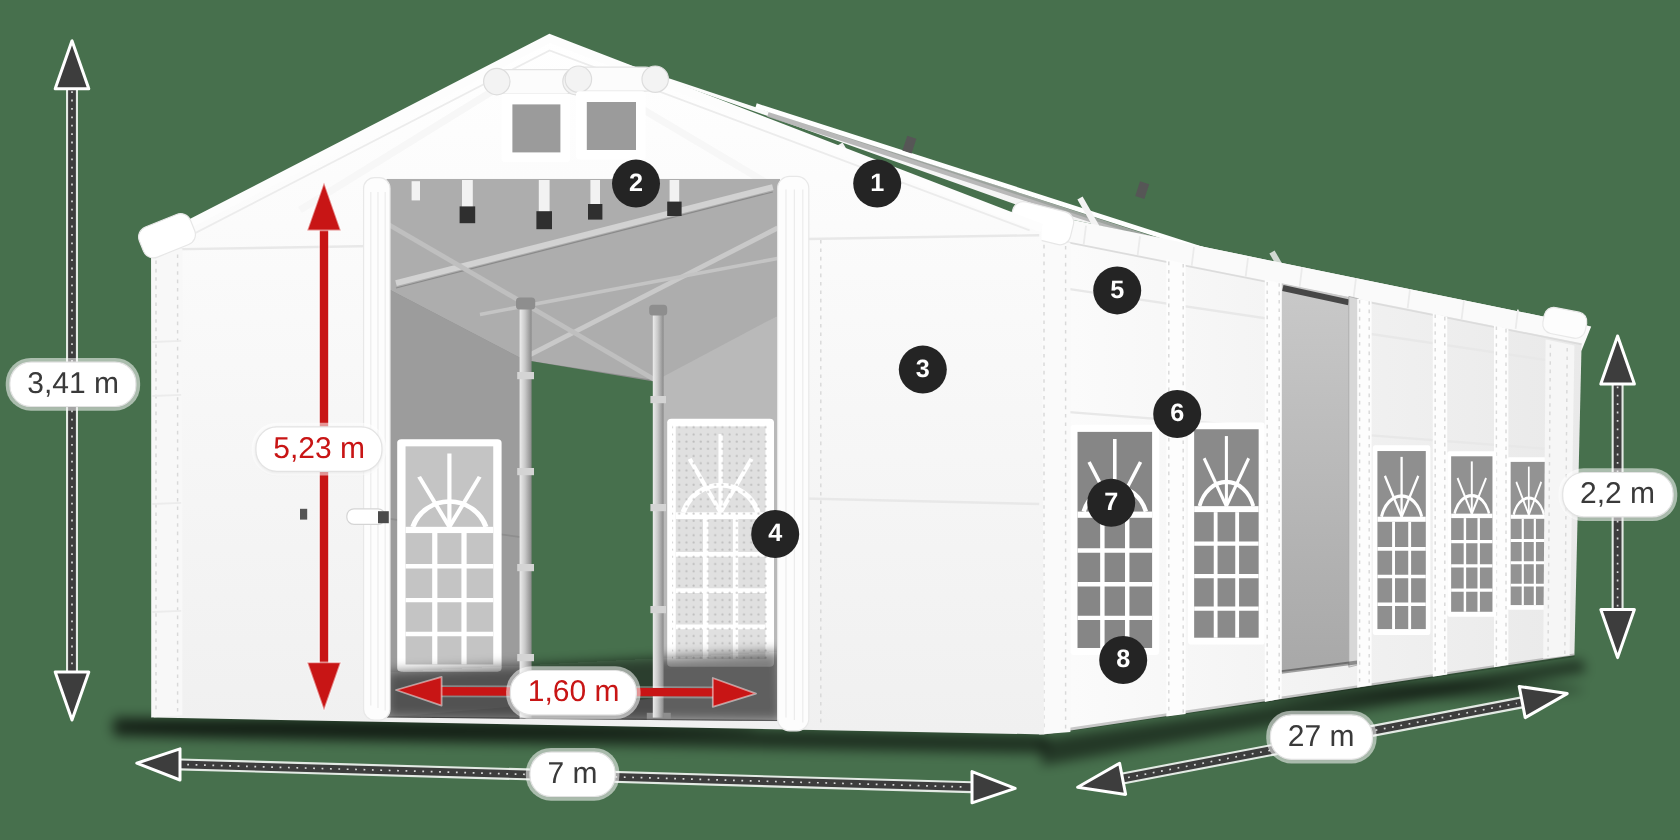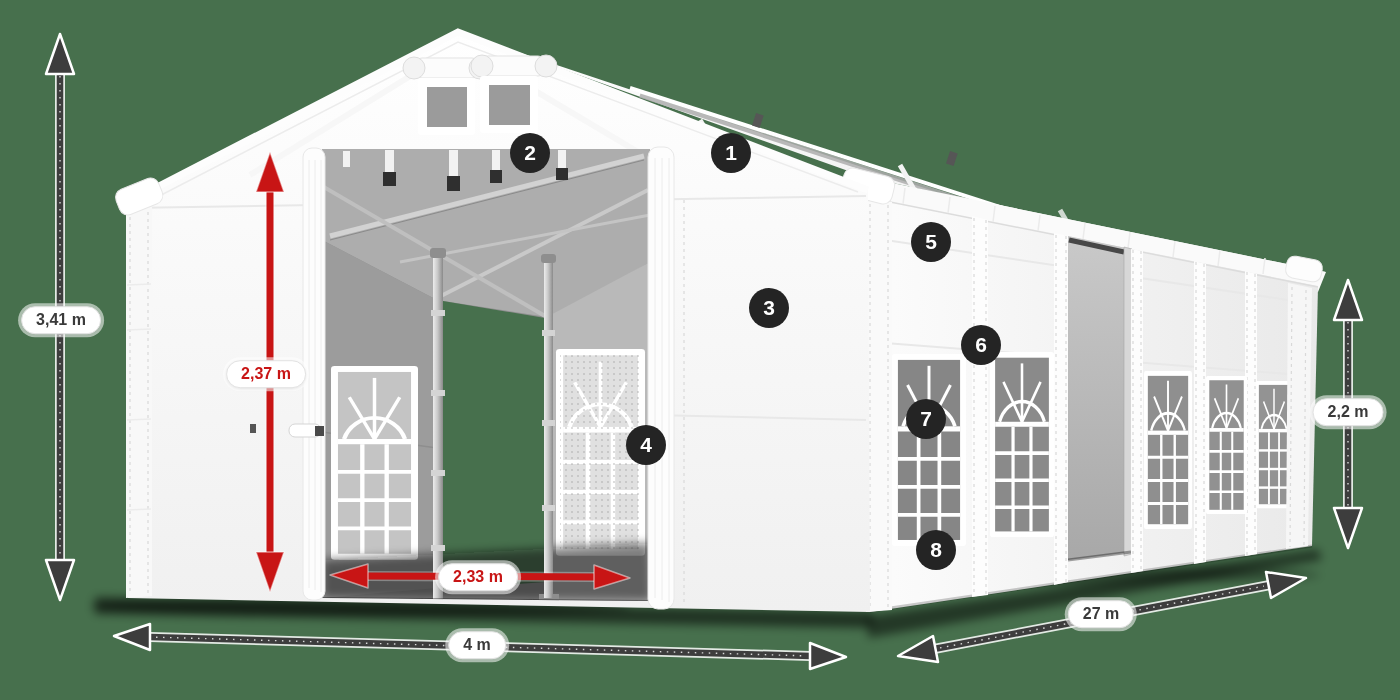--- a/index.html
+++ b/index.html
@@ -6,21 +6,21 @@
   .stage{
     position:relative;width:1400px;height:700px;overflow:hidden;
     background:var(--bg,#47704d);
     font-family:"Liberation Sans", sans-serif;
   }
   .stage svg{position:absolute;left:0;top:0;}
   
   .pill{
     position:absolute;transform:translate(-50%,-50%);
     background:#ffffff;border:1px solid #e3e3e3;border-radius:18px;
-    padding:4px 14px;font-weight:bold;font-size:16px;line-height:1.1;
+    padding:4px 14px;font-weight:normal;font-size:25px;line-height:1.1;
     color:#3a3a3a;white-space:nowrap;
     box-shadow:0 0 0 3px rgba(255,255,255,0.55), 0 1px 3px rgba(0,0,0,0.18);
   }
   .pill.red{color:var(--red,#c81515);}
   
   .badge{
     position:absolute;width:40px;height:40px;margin-left:-20px;margin-top:-20px;
     border-radius:50%;background:var(--badge-bg,#242424);color:#ffffff;
     display:flex;align-items:center;justify-content:center;
     font-weight:bold;font-size:21px;
@@ -309,23 +309,23 @@
     <g>
       <line class="shaft-halo" x1="1348" y1="314" x2="1348" y2="514"></line>
       <line class="shaft-dark" x1="1348" y1="316" x2="1348" y2="512"></line>
       <line class="shaft-dots" x1="1348" y1="322" x2="1348" y2="506"></line>
       <polygon class="head-dark" points="1348,280 1334,320 1362,320"></polygon>
       <polygon class="head-dark" points="1348,548 1334,508 1362,508"></polygon>
     </g>
   </svg>
 
   <div class="pill dark" style="left:61px;top:320px">3,41 m</div>
-  <div class="pill red" style="left:266px;top:374px">2,37 m</div>
-  <div class="pill red" style="left:478px;top:577px">2,33 m</div>
-  <div class="pill dark" style="left:477px;top:645px">4 m</div>
+  <div class="pill red" style="left:266px;top:374px">5,23 m</div>
+  <div class="pill red" style="left:478px;top:577px">1,60 m</div>
+  <div class="pill dark" style="left:477px;top:645px">7 m</div>
   <div class="pill dark" style="left:1101px;top:614px">27 m</div>
   <div class="pill dark" style="left:1348px;top:412px">2,2 m</div>
 
   <div class="badge" style="left:731px;top:153px">
       <span>1</span>
     </div>
   <div class="badge" style="left:530px;top:153px">
       <span>2</span>
     </div>
   <div class="badge" style="left:769px;top:308px">

